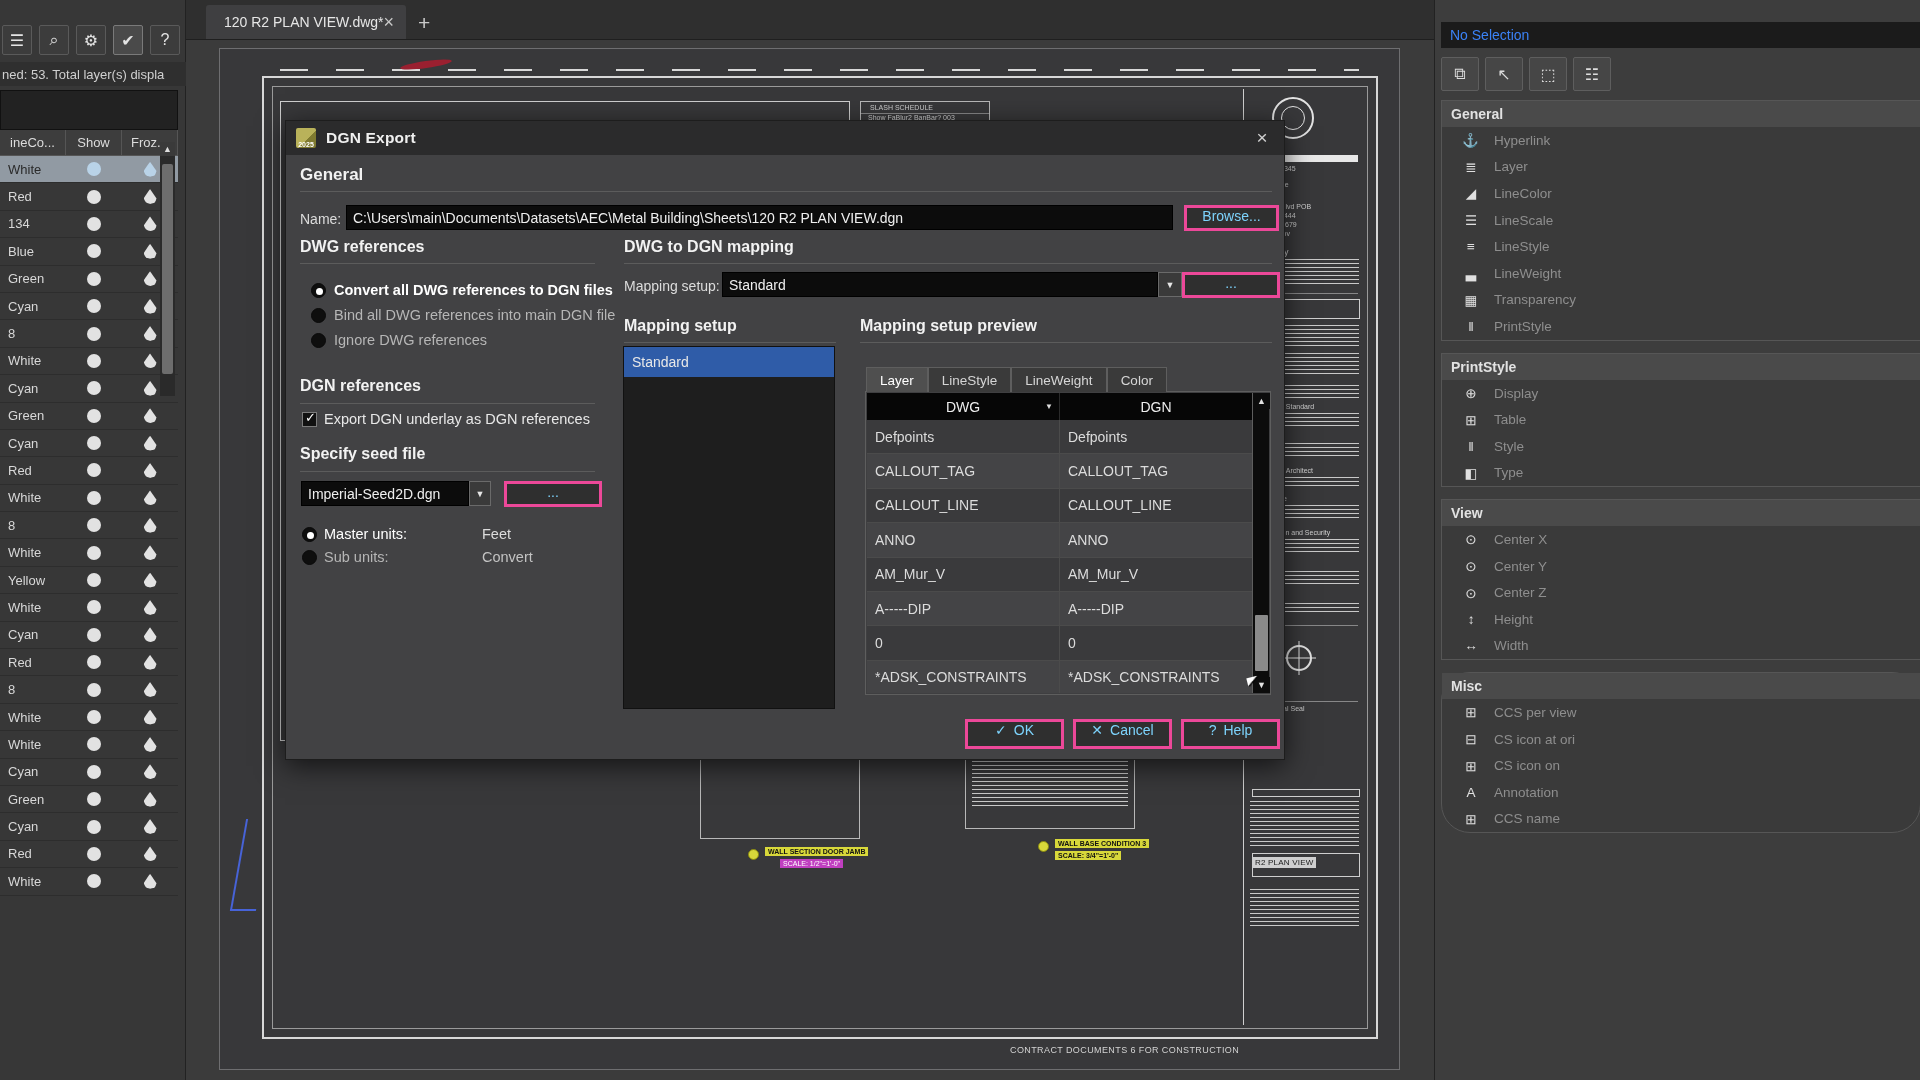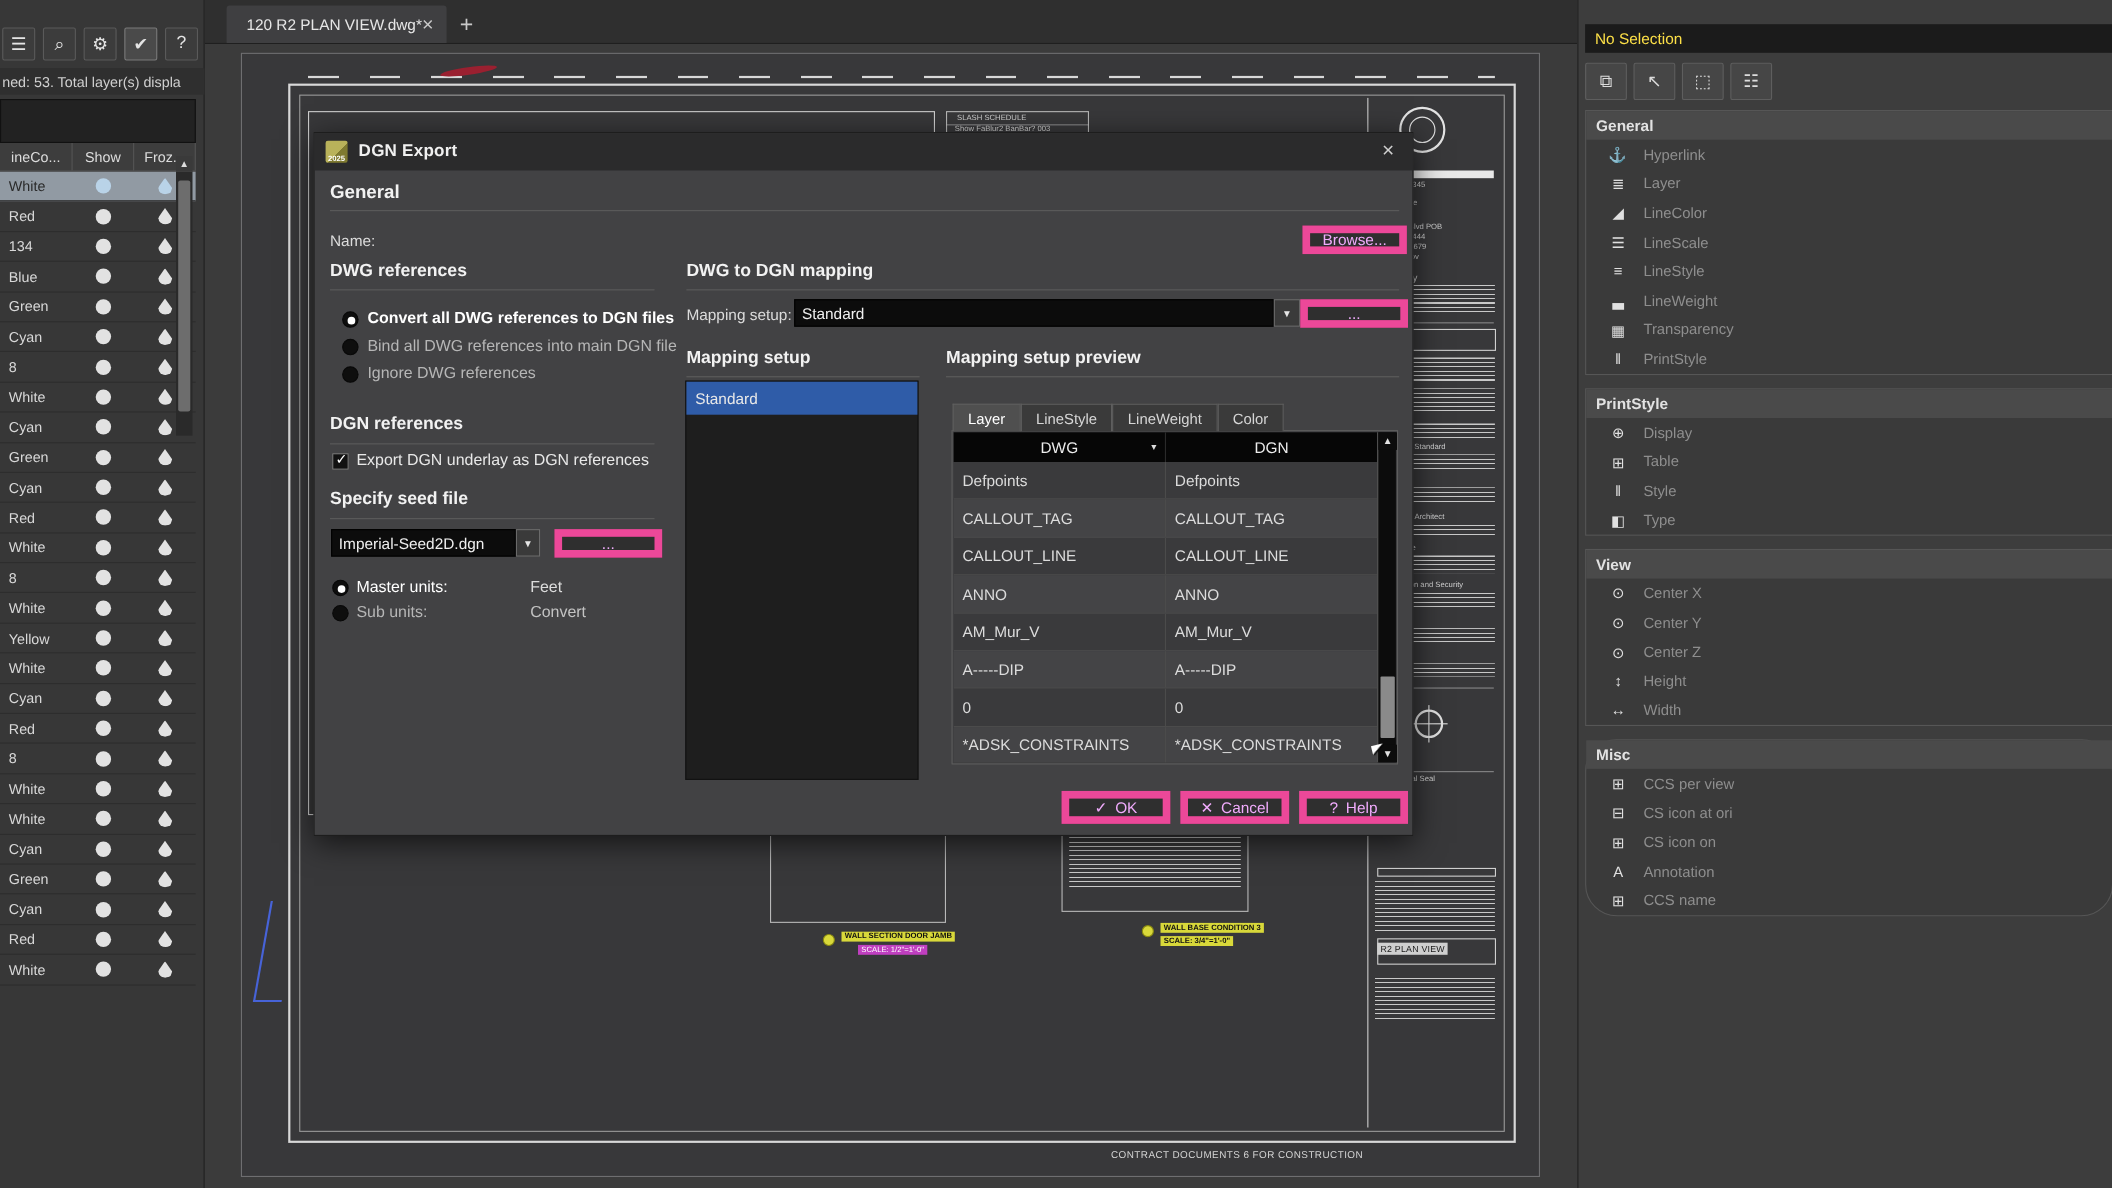--- a/index.html
+++ b/index.html
@@ -188,21 +188,21 @@
     background:#3a3a3a; color:#ddd; font-size:9px; text-align:center; line-height:14px;
   }
 
   
   #rightpanel{
     position:absolute; left:1434px; top:0; width:486px; height:1080px;
     background:#3d3d3d; border-left:1px solid #222;
   }
   #rp-selection{
     position:absolute; left:6px; top:22px; width:480px; height:26px;
-    background:#1b1b1b; color:#fde047; font-size:14px;
+    background:#1b1b1b; color:#3b82f6; font-size:14px;
     display:flex; align-items:center; padding-left:9px;
   }
   #rp-tools{
     position:absolute; left:6px; top:54px; width:480px; height:40px;
     display:flex; gap:6px; align-items:center;
   }
   .rp-tool{
     width:38px; height:34px; background:#464646; border:1px solid #5e5e5e;
     border-radius:2px; display:flex; align-items:center; justify-content:center;
     color:#dcdcdc;
@@ -247,22 +247,22 @@
   .sec-rule{
     position:absolute; height:1px; background:#5c5c5c;
   }
   .lbl{ position:absolute; color:#dcdcdc; font-size:14px; }
   .input-dark{
     position:absolute; background:#0c0c0c; border:1px solid #000;
     color:#efefef; font-size:14px; display:flex; align-items:center;
     padding-left:6px; white-space:nowrap; overflow:hidden;
   }
   .btn{
-    position:absolute; background:#2f2f2f; border:7px solid #ec4899;
-    color:#f0abfc; font-size:14px; display:flex; align-items:center;
+    position:absolute; background:#2f2f2f; border:3px solid #ec4899;
+    color:#7dd3fc; font-size:14px; display:flex; align-items:flex-start;
     justify-content:center; gap:7px; cursor:pointer;
   }
   .radio{
     position:absolute; width:15px; height:15px; border-radius:50%;
     background:#0e0e0e; border:1px solid #090909;
   }
   .radio.on:after{
     content:""; position:absolute; left:4px; top:4px; width:7px; height:7px;
     border-radius:50%; background:#fff;
   }
@@ -813,20 +813,21 @@
   <div id="dlg-title">
     <span class="t-icon">2025</span>
     <span class="t-text">DGN Export</span>
     <span id="dlg-close">×</span>
   </div>
 
   <div class="sec-head" style="left:14px; top:44px;">General</div>
   <div class="sec-rule" style="left:14px; top:70px; width:972px;"></div>
 
   <div class="lbl" style="left:14px; top:90px;">Name:</div>
+  <div class="input-dark" style="left:60px; top:84px; width:827px; height:25px;">C:\Users\main\Documents\Datasets\AEC\Metal Building\Sheets\120 R2 PLAN VIEW.dgn</div>
   <div class="btn" style="left:898px; top:84px; width:95px; height:26px;">
     <span>Browse...</span>
   </div>
 
   <div class="sec-head" style="left:14px; top:117px; font-size:16px;">DWG references</div>
   <div class="sec-rule" style="left:14px; top:142px; width:295px;"></div>
 
   <div class="radio on" style="left:25px; top:162px;"></div>
   <div class="radio-lbl" style="left:48px; top:161px; color:#ffffff; font-weight:bold;">Convert all DWG references to DGN files</div>
   <div class="radio" style="left:25px; top:187px;"></div>

